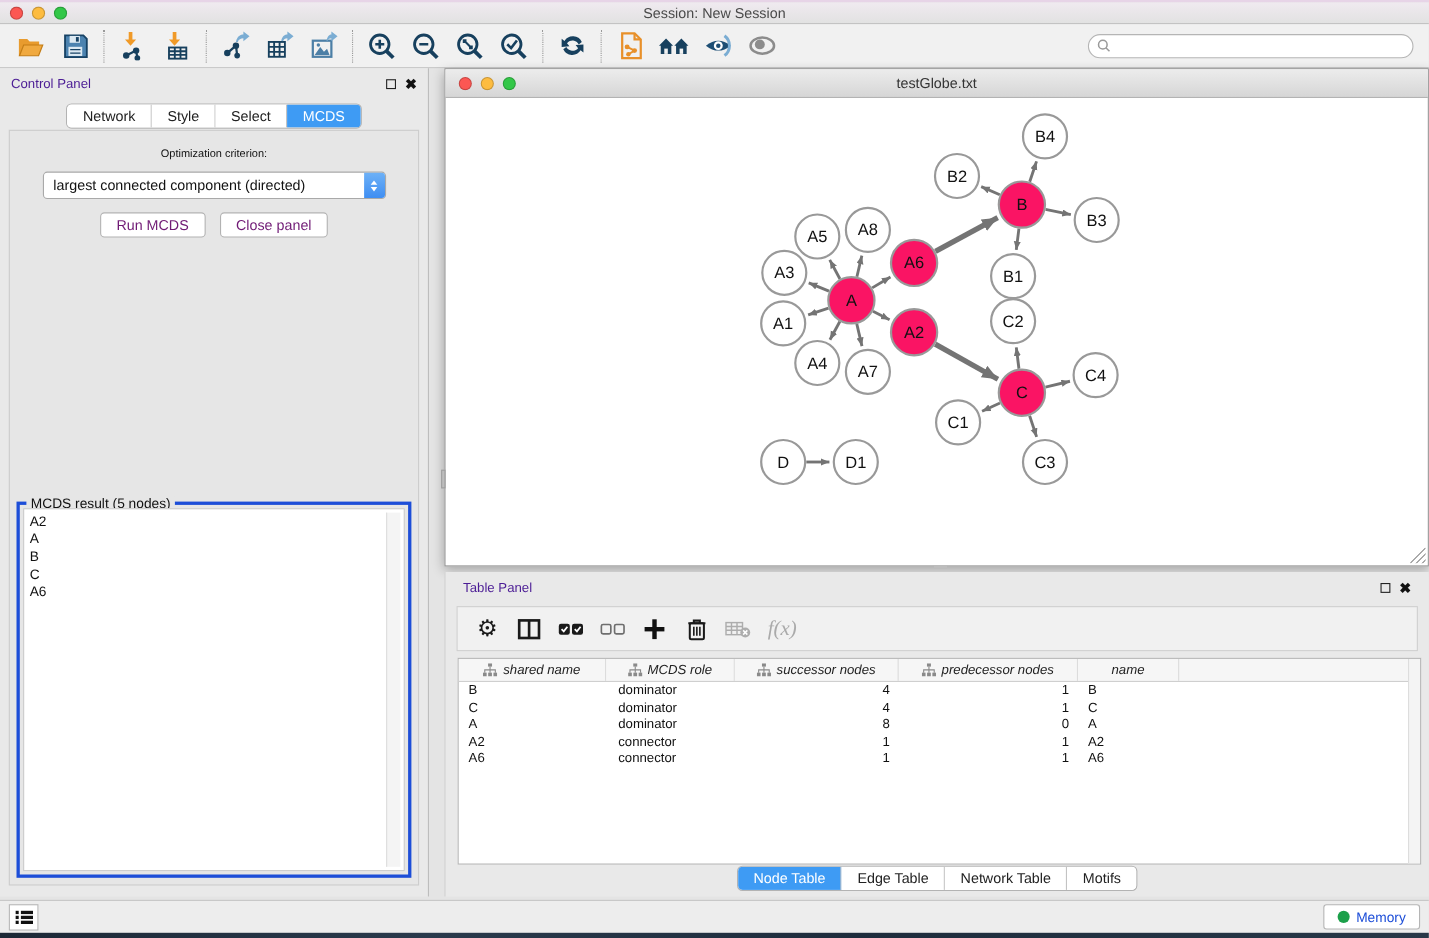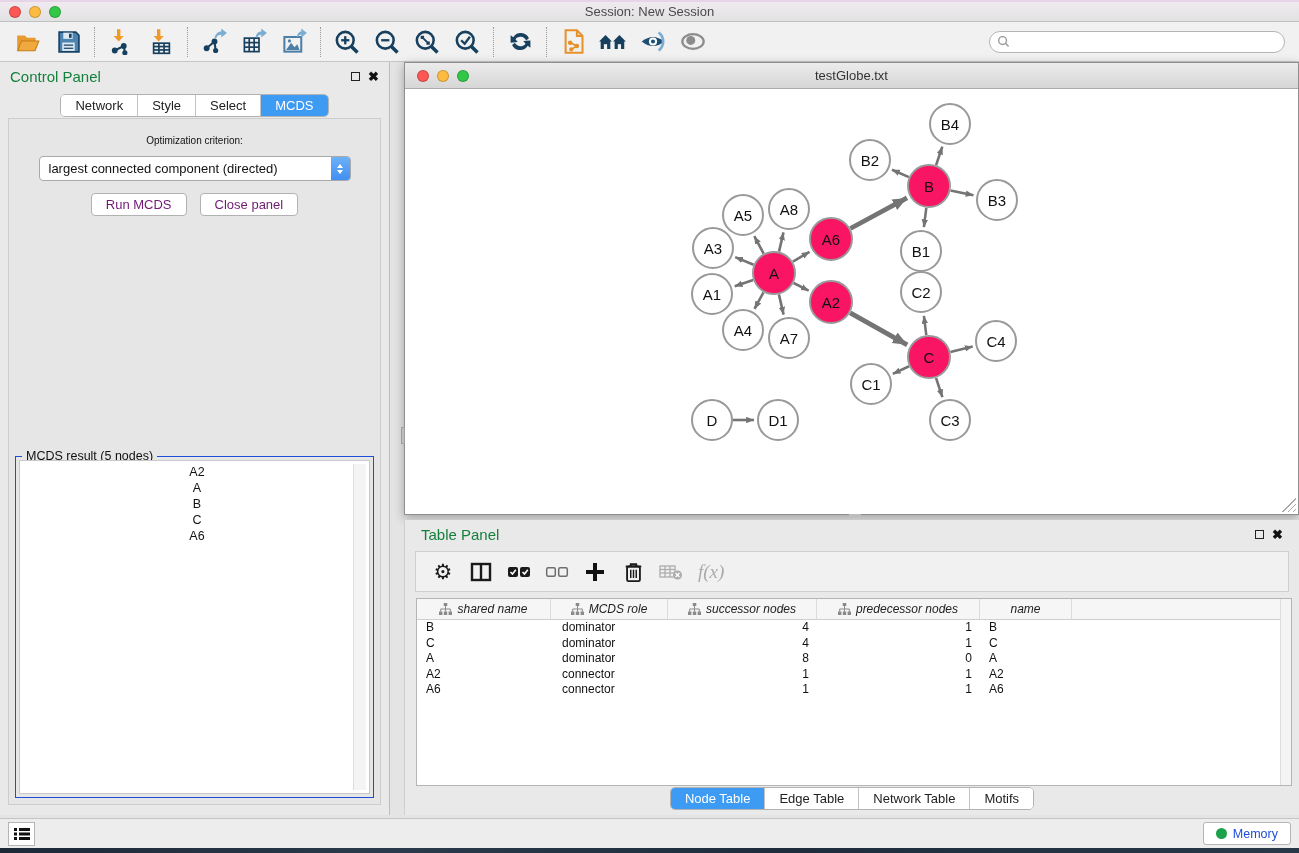--- a/index.html
+++ b/index.html
@@ -23,21 +23,21 @@
   .sep { width:1px; height:30px; border-left:1px dotted #9a9a9a; margin:0 6px; }
   .search-wrap { margin-left:auto; margin-right:6px; position:relative; }
   .search-input { width:296px; height:22px; border:1px solid #b5b5b5; border-radius:11px;
     background:#fff; padding:0 8px 0 24px; font-size:12px; outline:none; }
   .search-glyph { position:absolute; left:8px; top:4px; }
 
   
   .control-panel { position:absolute; left:0; top:62px; width:390px; height:753px;
     background:#e9e9e9; border-right:1px solid #bdbdbd; }
   .pane-header { height:28px; display:flex; align-items:center; padding:0 10px; }
-  .pane-title { font-size:15px; color:#15803d; }
+  .pane-title { font-size:12px; color:#4c1d95; }
   .pane-header-btns { margin-left:auto; display:flex; align-items:center; gap:8px; }
   .float-glyph { width:9px; height:9px; border:1.5px solid #222; display:inline-block; }
   .close-glyph { font-size:13px; font-weight:bold; color:#111; line-height:1; }
   .tabs-row { display:flex; justify-content:center; margin-top:4px; }
   .tabgroup { display:flex; border:1px solid #b3b3b3; border-radius:5px; overflow:hidden; background:#fff; }
   .tab { padding:3px 14px; font-size:13px; color:#222; background:#fff; border-right:1px solid #c3c3c3; cursor:default; }
   .tab:last-child { border-right:none; }
   .tab.active { background:#3e9bf4; color:#fff; }
   .cp-body { position:absolute; left:8px; right:8px; top:56px; bottom:10px;
     background:#e6e6e6; border:1px solid #cdcdcd; }
@@ -47,21 +47,21 @@
   .selectbox-value { flex:1; font-size:13px; color:#111; padding-left:9px; white-space:nowrap; overflow:hidden; }
   .select-stepper { width:19px; height:23px; border-radius:0 3px 3px 0;
     background:linear-gradient(#6db1f7,#3f8ef2); display:flex; flex-direction:column;
     align-items:center; justify-content:center; gap:2px; }
   .select-stepper .up { width:0;height:0;border-left:3.5px solid transparent;border-right:3.5px solid transparent;border-bottom:4.5px solid #fff; }
   .select-stepper .down { width:0;height:0;border-left:3.5px solid transparent;border-right:3.5px solid transparent;border-top:4.5px solid #fff; }
   .cp-buttons { display:flex; justify-content:center; gap:13px; margin-top:12px; }
   .btn { background:#fff; border:1px solid #b2b2b2; border-radius:4px; font-size:13px;
     color:#701a75; padding:3px 14px; cursor:default; font-family:"Liberation Sans",sans-serif; }
   .groupbox { position:absolute; left:6px; right:6px; bottom:6px; top:337px;
-    border:1px solid #1d4ed8;text-align:center; }
+    border:3px solid #1d4ed8; }
   .groupbox-legend { position:absolute; top:-8px; left:6px; background:#e6e6e6;
     font-size:12.5px; color:#111; padding:0 4px; }
   .result-list { position:absolute; inset:3px; background:#fff; border:1px solid #c9c9c9;
     padding-top:3px; overflow:hidden; }
   .result-item { font-size:12.5px; color:#111; padding:1px 0 1px 5px; line-height:14px; }
   .list-scroll { position:absolute; top:3px; bottom:3px; right:3px; width:13px;
     background:#f4f4f4; border-left:1px solid #ddd; }
 
   
   .net-window { position:absolute; left:404px; top:62px; width:895px; height:453px;

